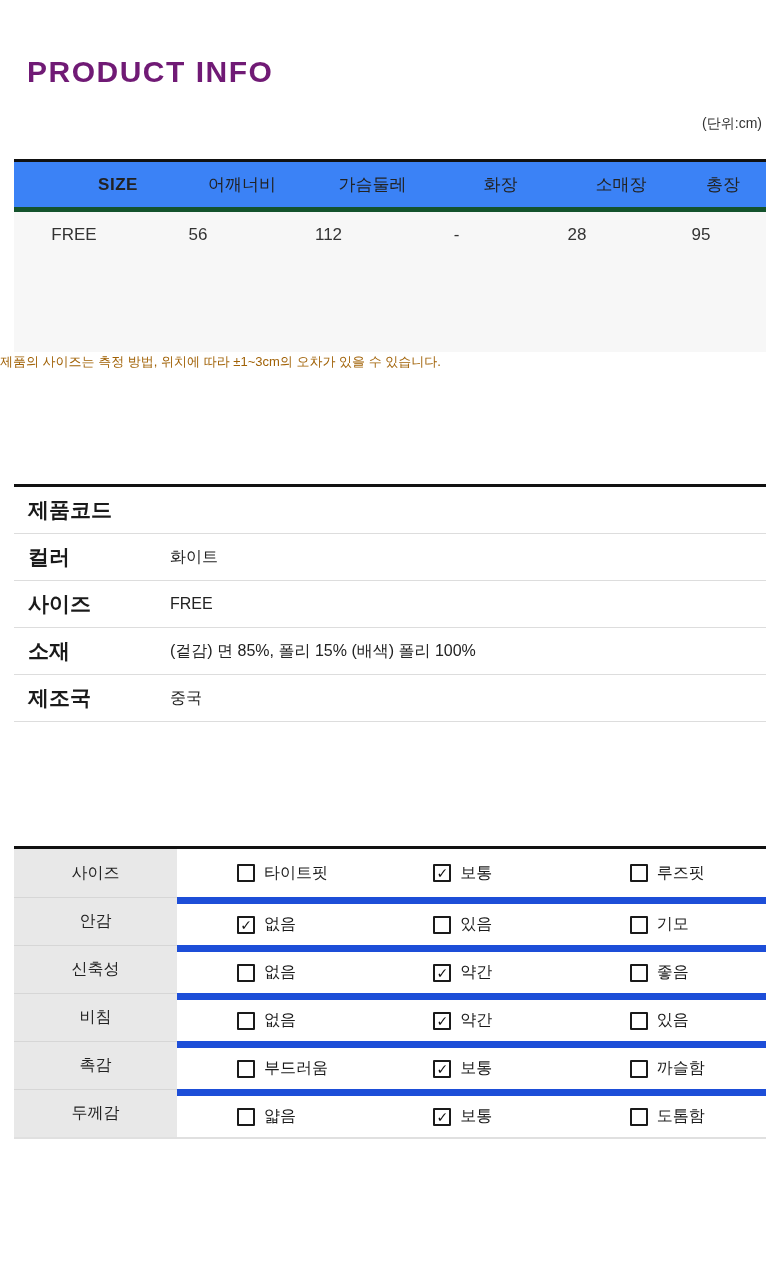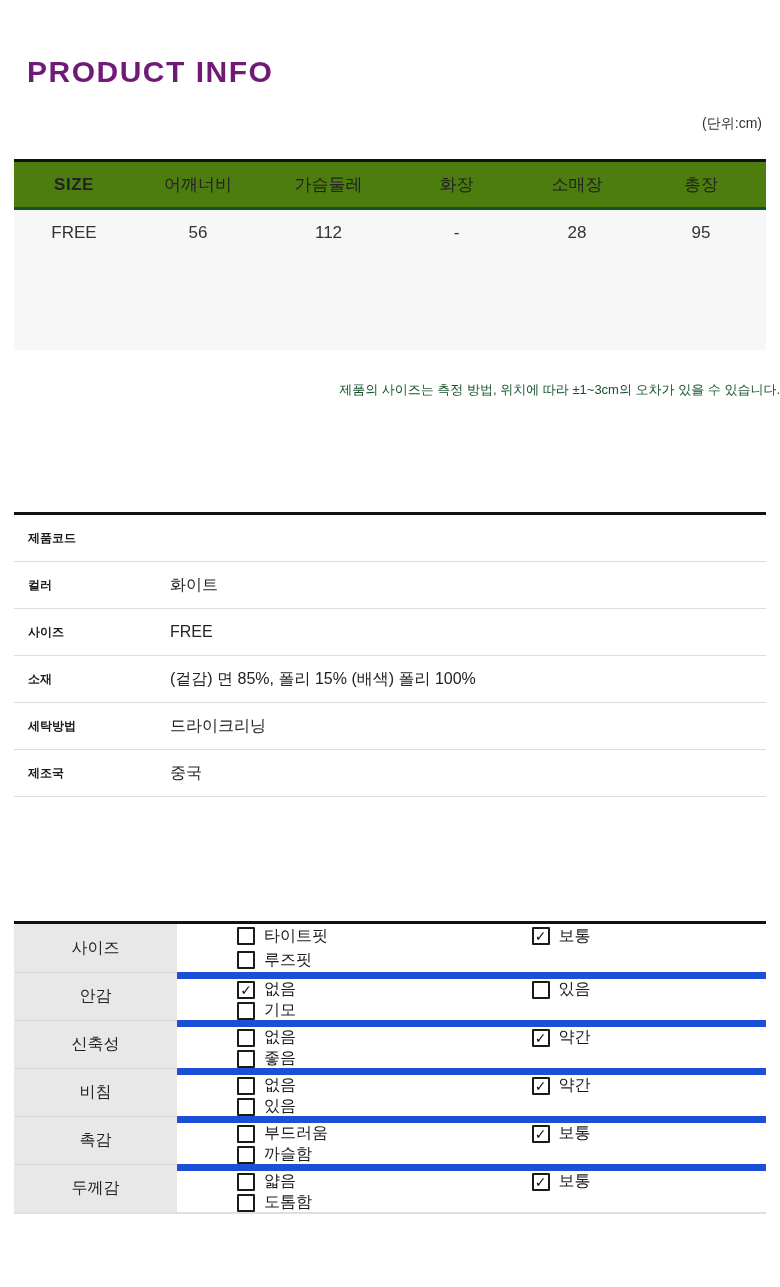--- a/index.html
+++ b/index.html
@@ -34,22 +34,23 @@
   
   .size-table {
     margin: 26px 14px 0 14px;
     border-top: 3px solid #111111;
   }
   .st-grid {
     display: grid;
     grid-template-columns: 120px 128px 133px 123px 118px 1fr;
   }
   .st-header {
-    background: #4d7c0f;
-    border-bottom: 3px solid #14532d;
+    background: #3b82f6;
+    border-bottom: 5px solid #14532d;
+    padding-left: 44px;
   }
   .st-header .st-cell {
     height: 45px;
     display: flex;
     align-items: center;
     justify-content: center;
     font-size: 17px;
     color: #222222;
   }
   .st-header .st-cell.first { font-weight: 700; letter-spacing: 0.5px; }
@@ -61,41 +62,41 @@
     height: 46px;
     display: flex;
     align-items: center;
     justify-content: center;
     font-size: 17px;
     color: #333333;
   }
 
   
   .size-note {
-    margin-top: 31px;
-    text-align: right;
+    margin-top: 1px;
+    text-align: left;
     font-size: 13px;
-    color: #14532d;
+    color: #a16207;
   }
 
   
   .details {
     margin: 113px 14px 0 14px;
     border-top: 3px solid #111111;
   }
   .detail-row {
     display: flex;
     align-items: center;
     height: 47px;
     border-bottom: 1px solid #dddddd;
     padding-left: 14px;
   }
   .detail-label {
     width: 142px;
-    font-size: 12px;
+    font-size: 21px;
     font-weight: 700;
     color: #1a1a1a;
   }
   .detail-value {
     flex: 1;
     font-size: 16px;
     color: #222222;
   }
 
   
@@ -116,21 +117,21 @@
     background: #e8e8e8;
     display: flex;
     align-items: center;
     justify-content: center;
     font-size: 16px;
     color: #222222;
   }
   .attr-options {
     flex: 1;
     display: grid;
-    grid-template-columns: 1fr 1fr;
+    grid-template-columns: 1fr 1fr 1fr;
   }
   .attr-option {
     display: flex;
     align-items: center;
     padding-left: 60px;
   }
   .checkbox {
     width: 18px;
     height: 18px;
     border: 2px solid #1a1a1a;
@@ -194,24 +195,20 @@
   </div>
   <div class="detail-row">
     <div class="detail-label">사이즈</div>
     <div class="detail-value">FREE</div>
   </div>
   <div class="detail-row">
     <div class="detail-label">소재</div>
     <div class="detail-value">(겉감) 면 85%, 폴리 15% (배색) 폴리 100%</div>
   </div>
   <div class="detail-row">
-    <div class="detail-label">세탁방법</div>
-    <div class="detail-value">드라이크리닝</div>
-  </div>
-  <div class="detail-row">
     <div class="detail-label">제조국</div>
     <div class="detail-value">중국</div>
   </div>
 </div>
 
 <div class="attrs">
 
   <div class="attr-row">
     <div class="attr-label">사이즈</div>
     <div class="attr-options">

